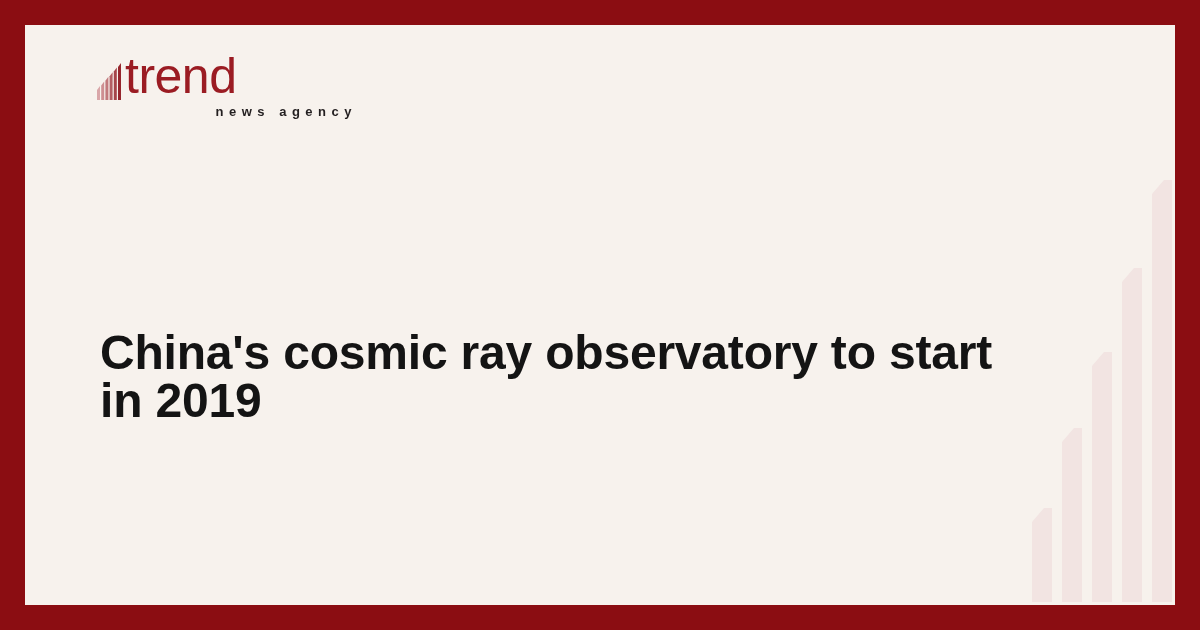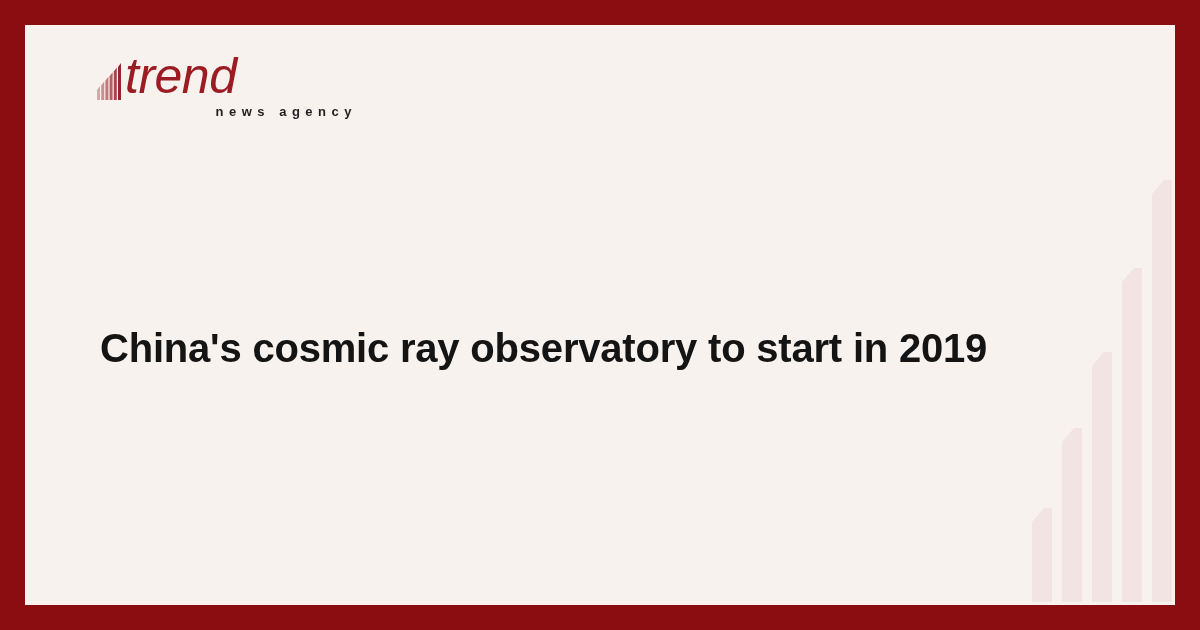--- a/index.html
+++ b/index.html
@@ -65,42 +65,41 @@
   }
   .logo-mark svg { display: block; }
   .logo-word {
     font-family: "Liberation Sans", sans-serif;
     font-size: 50px;
     line-height: 48px;
     font-weight: 400;
     color: #9B1C23;
     letter-spacing: -0.5px;
     white-space: nowrap;
-    font-style: italic;
   }
   .logo-sub {
     margin-top: 4px;
     margin-left: 4px;
     font-family: "Liberation Sans", sans-serif;
     font-size: 13px;
     font-weight: 700;
     color: #231F20;
     letter-spacing: 5.5px;
     white-space: nowrap;
     text-align: right;
   }
 
   
   .headline {
     position: absolute;
     left: 75px;     
     top: 272px;     
     width: 900px;
     font-family: "Liberation Sans", sans-serif;
-    font-size: 40px;
+    font-size: 48px;
     line-height: 48px;
     font-weight: 700;
     color: #141414;
     letter-spacing: -0.2px;
   }
 </style>
 </head>
 <body>
 
 <div class="card">

